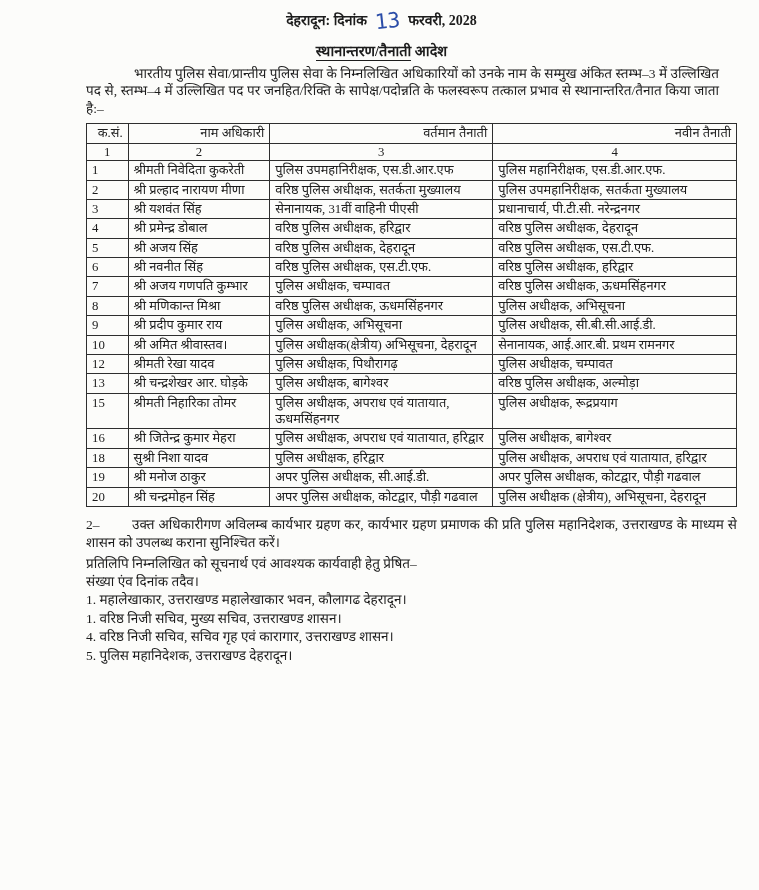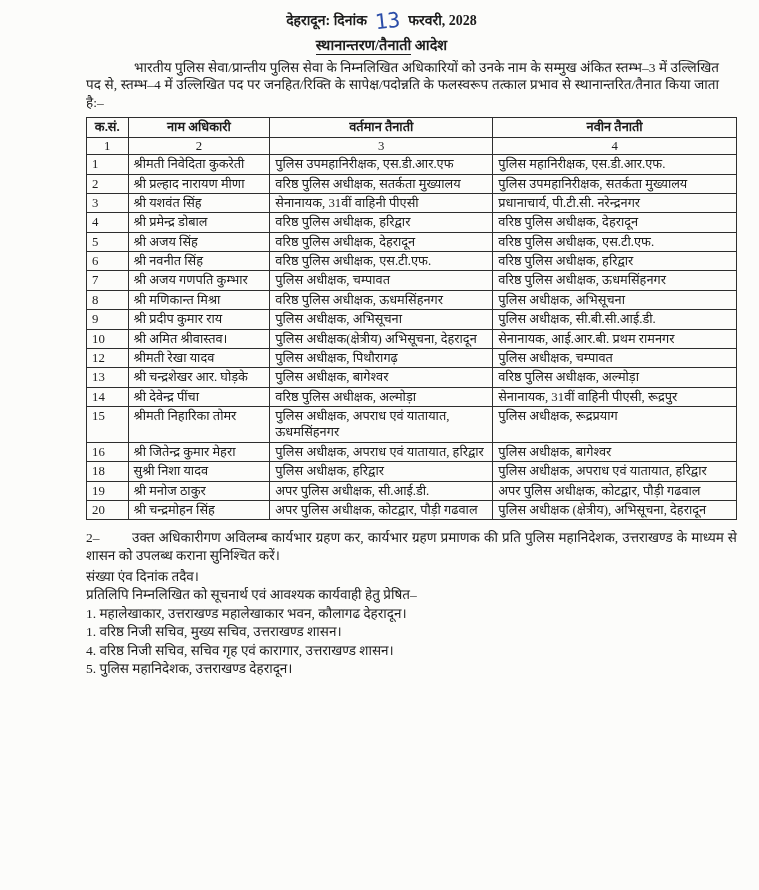--- a/index.html
+++ b/index.html
@@ -34,21 +34,21 @@
     font-weight: 400;
     transform: rotate(-6deg);
     margin: 0 8px;
     vertical-align: -3px;
     font-family: "DejaVu Sans Mono", monospace;
   }
   .doc-title {
     text-align: center;
     font-weight: 700;
     font-size: 14.5px;
-    margin: 2px 60px 4px 0;
+    margin: 8px 60px 4px 0;
   }
   .doc-title .u { border-bottom: 1.5px solid #1c1c1c; padding-bottom: 1px; }
   
   .intro {
     margin: 2px 18px 6px 0;
     text-align: justify;
     text-indent: 48px;
   }
   
   table.order-table {
@@ -56,21 +56,21 @@
     border-collapse: collapse;
     font-size: 12.8px;
   }
   table.order-table th, table.order-table td {
     border: 1px solid #2e2e2e;
     padding: 1px 5px;
     vertical-align: top;
     line-height: 1.28;
     font-weight: 400;
   }
-  table.order-table th { text-align: center; font-weight: bold; }
+  table.order-table th { text-align: right; }
   col.c-sno  { width: 6.4%; }
   col.c-name { width: 21.8%; }
   col.c-cur  { width: 34.3%; }
   col.c-new  { width: 37.5%; }
   tr.colnum-row td { text-align: center; padding: 0 5px; }
   td.sno { text-align: left; padding-left: 7px; }
   td.name { padding-left: 12px; }
   
   .para2 {
     margin-top: 9px;
@@ -206,26 +206,20 @@
           <td>पुलिस अधीक्षक, पिथौरागढ़</td>
           <td>पुलिस अधीक्षक, चम्पावत</td>
         </tr>
         <tr>
           <td class="sno">13</td>
           <td class="name">श्री चन्द्रशेखर आर. घोड़के</td>
           <td>पुलिस अधीक्षक, बागेश्वर</td>
           <td>वरिष्ठ पुलिस अधीक्षक, अल्मोड़ा</td>
         </tr>
         <tr>
-          <td class="sno">14</td>
-          <td class="name">श्री देवेन्द्र पींचा</td>
-          <td>वरिष्ठ पुलिस अधीक्षक, अल्मोड़ा</td>
-          <td>सेनानायक, 31वीं वाहिनी पीएसी, रूद्रपुर</td>
-        </tr>
-        <tr>
           <td class="sno">15</td>
           <td class="name">श्रीमती निहारिका तोमर</td>
           <td>पुलिस अधीक्षक, अपराध एवं यातायात, ऊधमसिंहनगर</td>
           <td>पुलिस अधीक्षक, रूद्रप्रयाग</td>
         </tr>
         <tr>
           <td class="sno">16</td>
           <td class="name">श्री जितेन्द्र कुमार मेहरा</td>
           <td>पुलिस अधीक्षक, अपराध एवं यातायात, हरिद्वार</td>
           <td>पुलिस अधीक्षक, बागेश्वर</td>
@@ -250,22 +244,22 @@
         </tr>
       </tbody>
   </table>
 
   <div class="para2">
     <span class="pnum">2–</span><span>उक्त अधिकारीगण अविलम्ब कार्यभार ग्रहण कर, कार्यभार ग्रहण प्रमाणक की प्रति पुलिस महानिदेशक, उत्तराखण्ड के माध्यम से शासन को उपलब्ध कराना सुनिश्चित करें।</span>
   </div>
 
 
   <div class="footer">
+    <p class="footer-line">प्रतिलिपि निम्नलिखित को सूचनार्थ एवं आवश्यक कार्यवाही हेतु प्रेषित–</p>
     <p class="footer-line">संख्या एंव दिनांक तदैव।</p>
-    <p class="footer-line">प्रतिलिपि निम्नलिखित को सूचनार्थ एवं आवश्यक कार्यवाही हेतु प्रेषित–</p>
     <ol class="recipients">
         <li>1. महालेखाकार, उत्तराखण्ड महालेखाकार भवन, कौलागढ देहरादून।</li>
         <li>1. वरिष्ठ निजी सचिव, मुख्य सचिव, उत्तराखण्ड शासन।</li>
         <li>4. वरिष्ठ निजी सचिव, सचिव गृह एवं कारागार, उत्तराखण्ड शासन।</li>
         <li>5. पुलिस महानिदेशक, उत्तराखण्ड देहरादून।</li>
       </ol>
   </div>
 
 </div>
 

